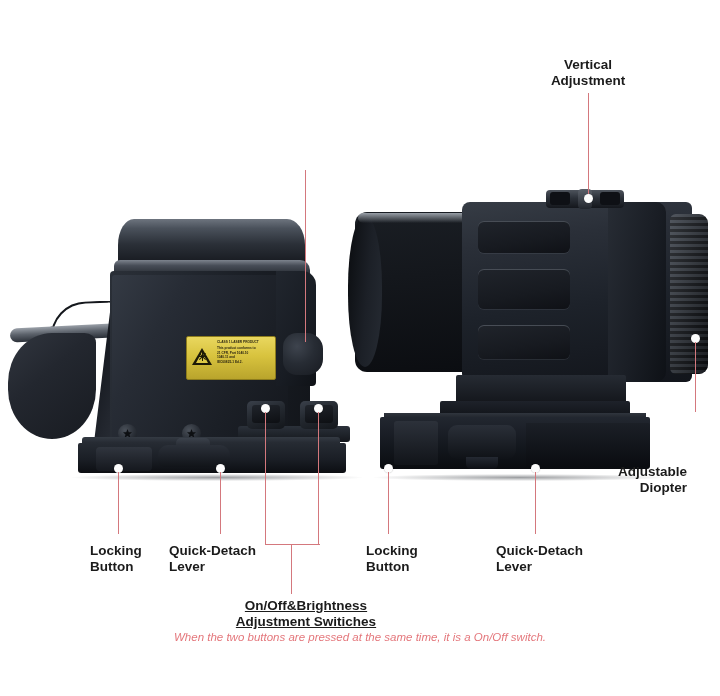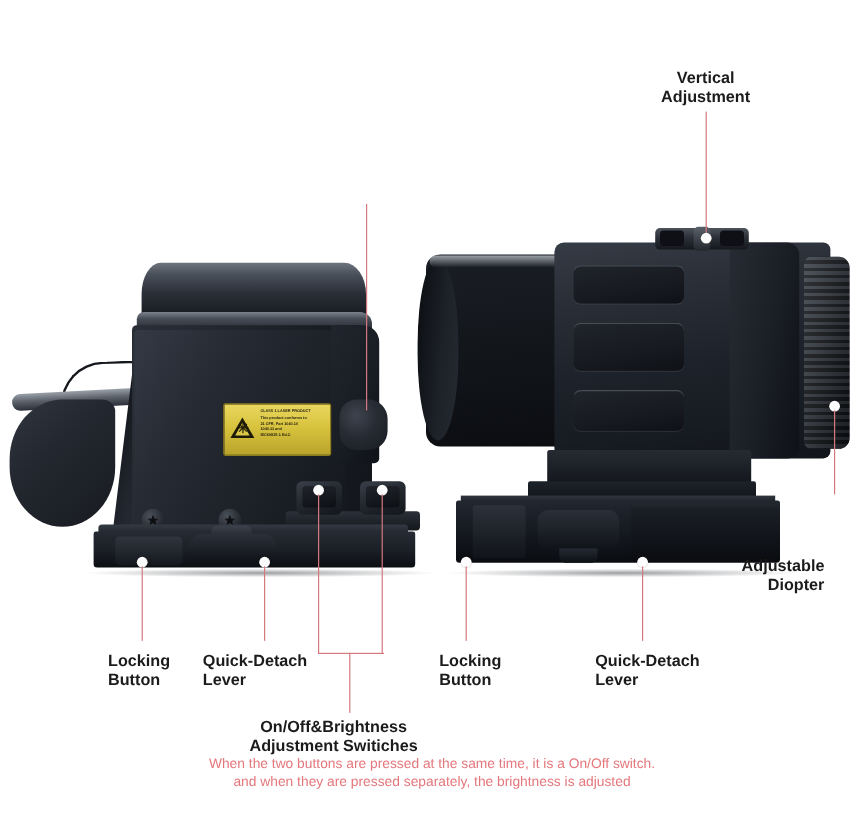--- a/index.html
+++ b/index.html
@@ -448,19 +448,18 @@
 
   <div class="label" style="left:169px;top:543px;width:120px;">Quick-Detach
 Lever</div>
 
   <div class="label" style="left:366px;top:543px;width:90px;">Locking
 Button</div>
 
   <div class="label" style="left:496px;top:543px;width:120px;">Quick-Detach
 Lever</div>
 
-  <div class="label c" style="left:178px;top:598px;width:200px;">On/Off&amp;Brightness
+  <div class="label c" style="left:206px;top:598px;width:200px;text-decoration:underline;">On/Off&amp;Brightness
 Adjustment Switiches</div>
 
-  <div class="note" style="left:0;top:630px;">When the two buttons are pressed at the same time, it is a On/Off switch.</div>
-  <div class="note" style="left:0;top:645px;">and when they are pressed separately, the brightness is adjusted</div>
+  <div class="note" style="left:0;top:630px;font-style:italic;">When the two buttons are pressed at the same time, it is a On/Off switch.</div>
 
 </div>
 
 </body></html>

